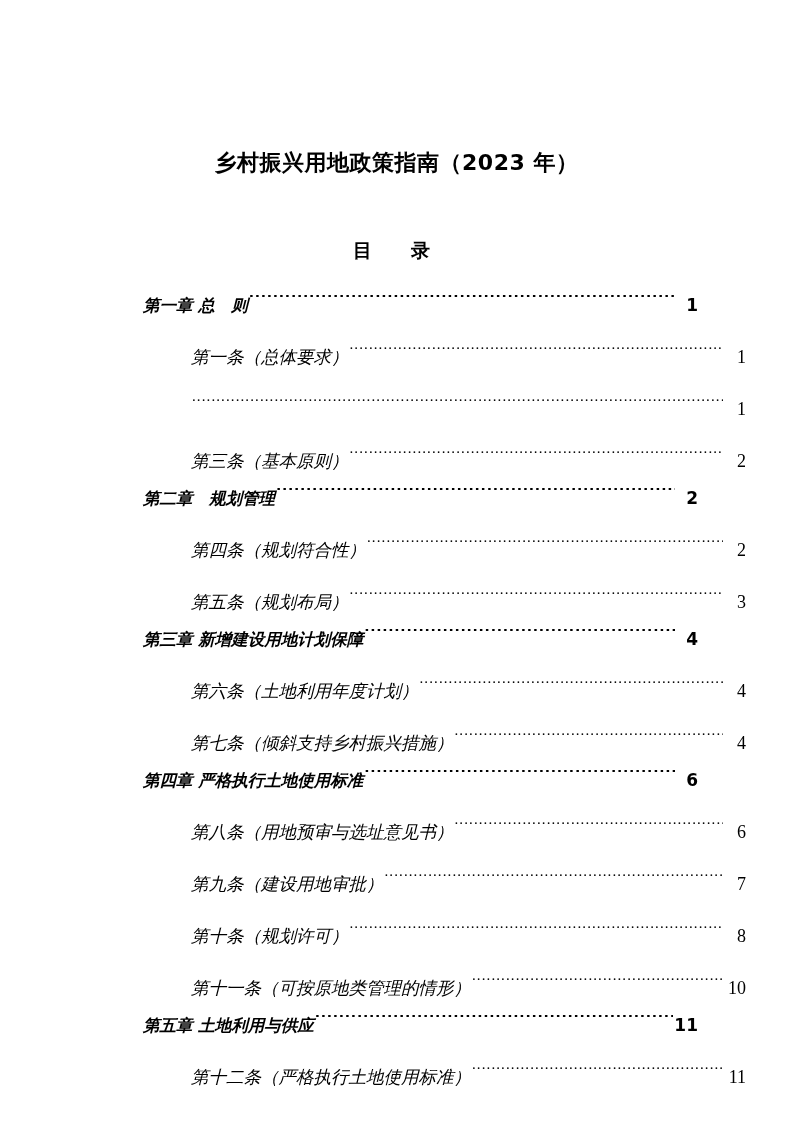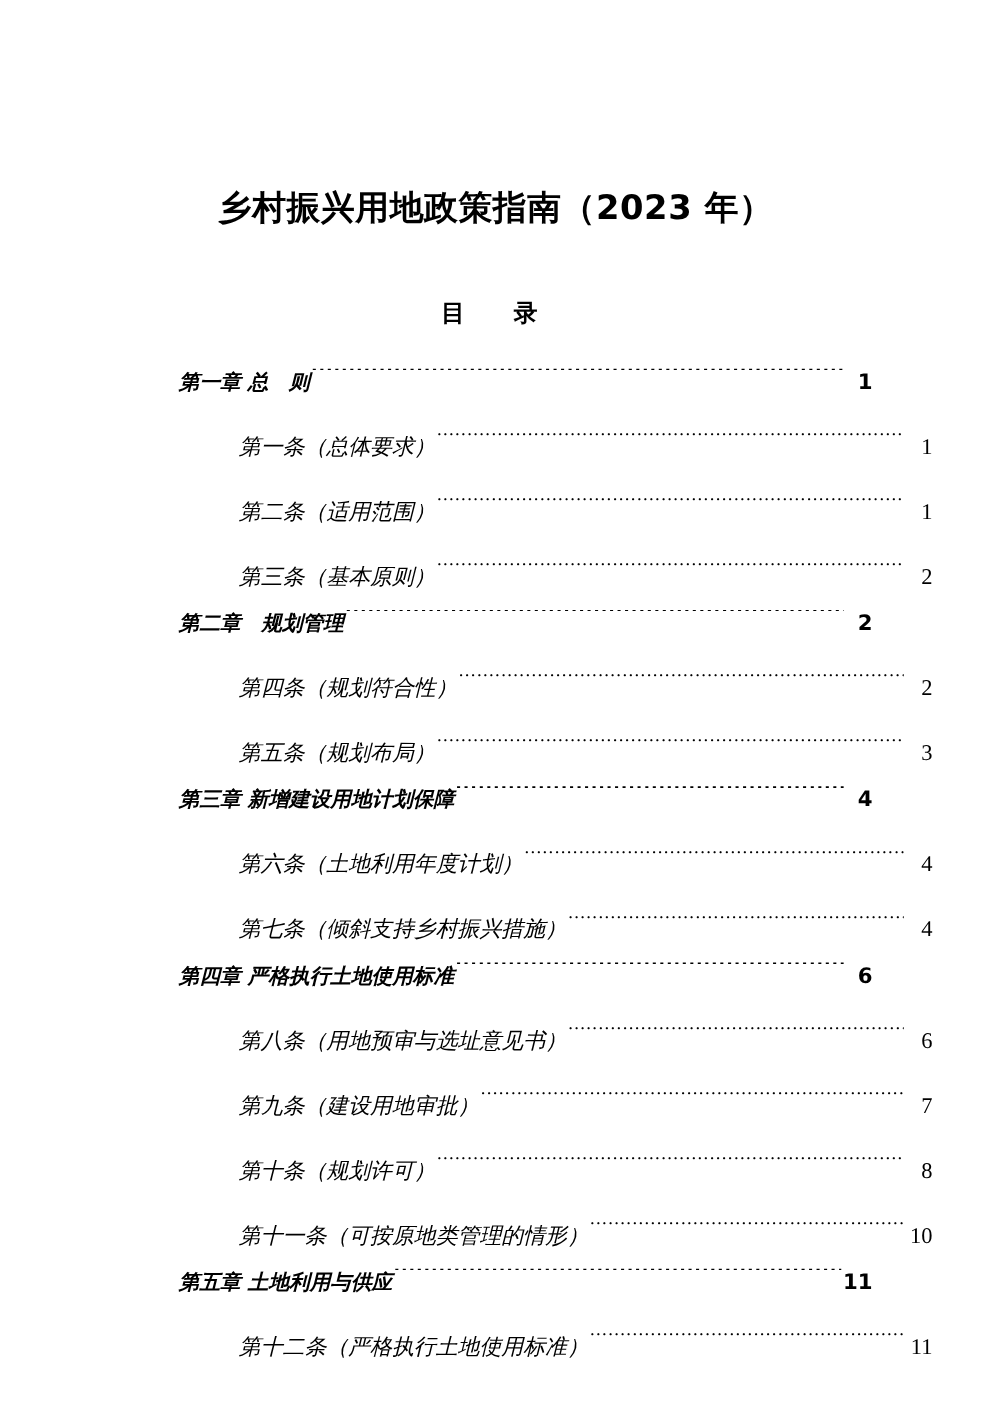--- a/index.html
+++ b/index.html
@@ -22,21 +22,21 @@
     padding: 0;
   }
   .doc-title {
     position: absolute;
     top: 148px;
     left: 0;
     width: 793px;
     text-align: center;
     font-family: "DejaVu Sans", sans-serif;
     font-weight: bold;
-    font-size: 27px;
+    font-size: 22px;
     letter-spacing: 0.5px;
     color: #000;
   }
   .toc-heading {
     position: absolute;
     top: 238px;
     left: 0;
     width: 793px;
     text-align: center;
     font-family: "DejaVu Sans", sans-serif;
@@ -126,21 +126,20 @@
         <span class="toc-label">第一章 总　则</span>
         <span class="toc-dots"></span>
         <span class="toc-page">1</span>
       </div>
       <div class="toc-row level2">
         <span class="toc-label">第一条（总体要求）</span>
         <span class="toc-dots"></span>
         <span class="toc-page">1</span>
       </div>
       <div class="toc-row level2">
-        <span class="toc-label">第二条（适用范围）</span>
         <span class="toc-dots"></span>
         <span class="toc-page">1</span>
       </div>
       <div class="toc-row level2">
         <span class="toc-label">第三条（基本原则）</span>
         <span class="toc-dots"></span>
         <span class="toc-page">2</span>
       </div>
       <div class="toc-row level1">
         <span class="toc-label">第二章　规划管理</span>

